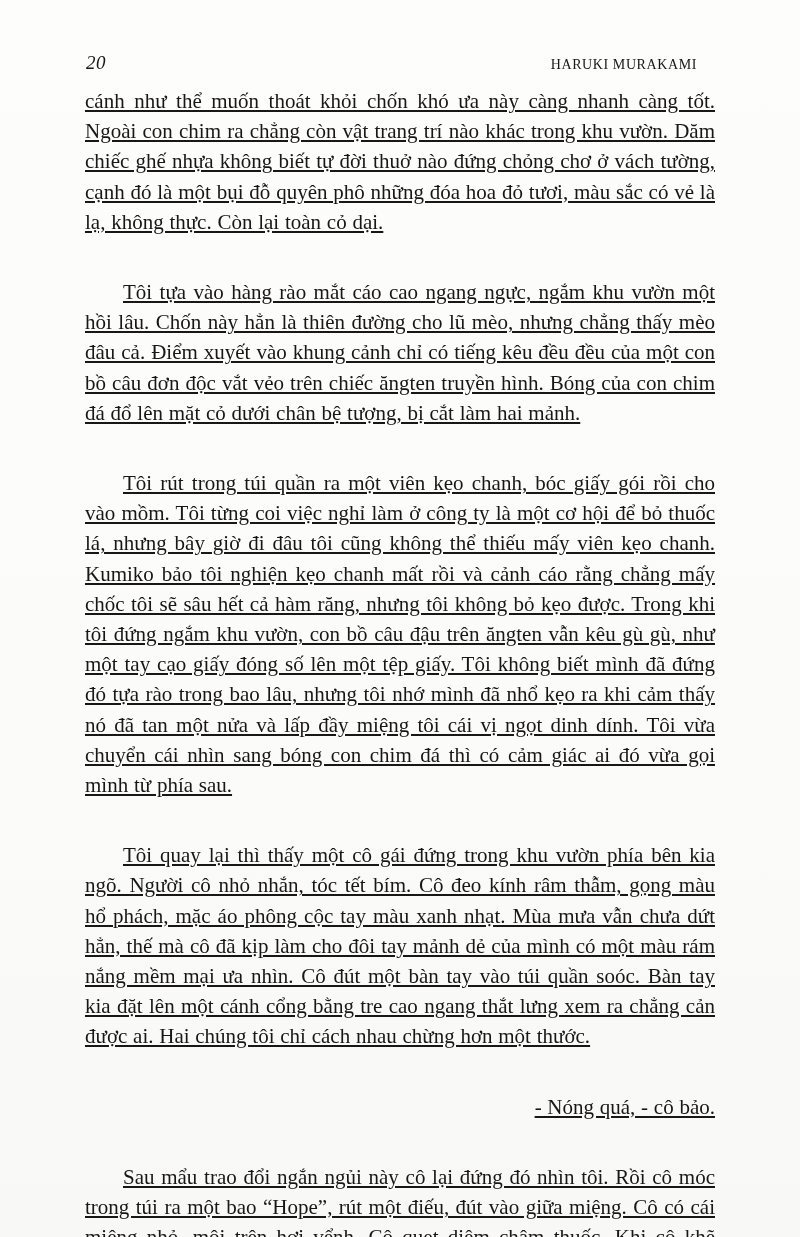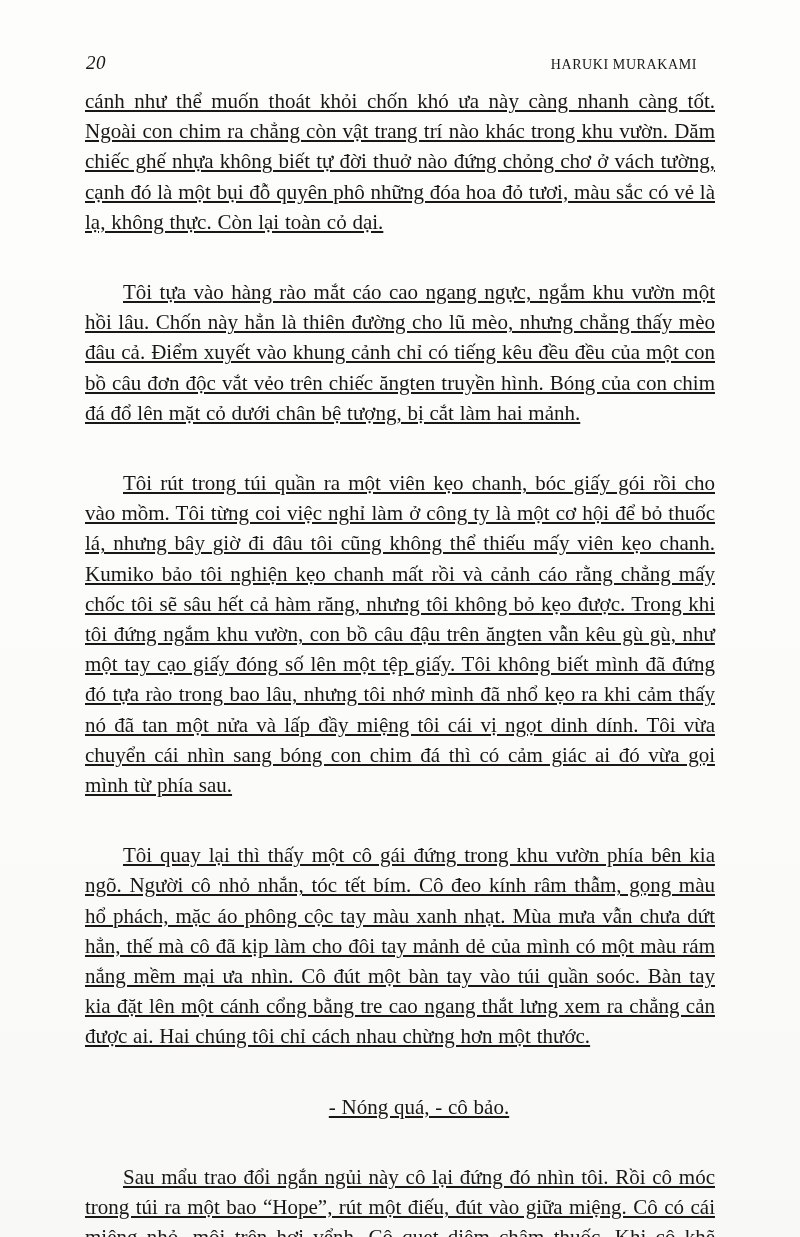--- a/index.html
+++ b/index.html
@@ -54,21 +54,21 @@
     text-align: justify;
     text-justify: inter-word;
     hyphens: none;
     word-spacing: 0.5px;
   }
   .body-par.indent {
     text-indent: 38px;
     margin-top: 40px;
   }
   .body-par.dialogue {
-    text-align: center;
+    text-align: right;
   }
 </style>
 </head>
 <body>
 
 <div class="page">
 
   <div class="running-head">
     <span class="page-number">20</span>
     <span class="author-name">HARUKI MURAKAMI</span>

